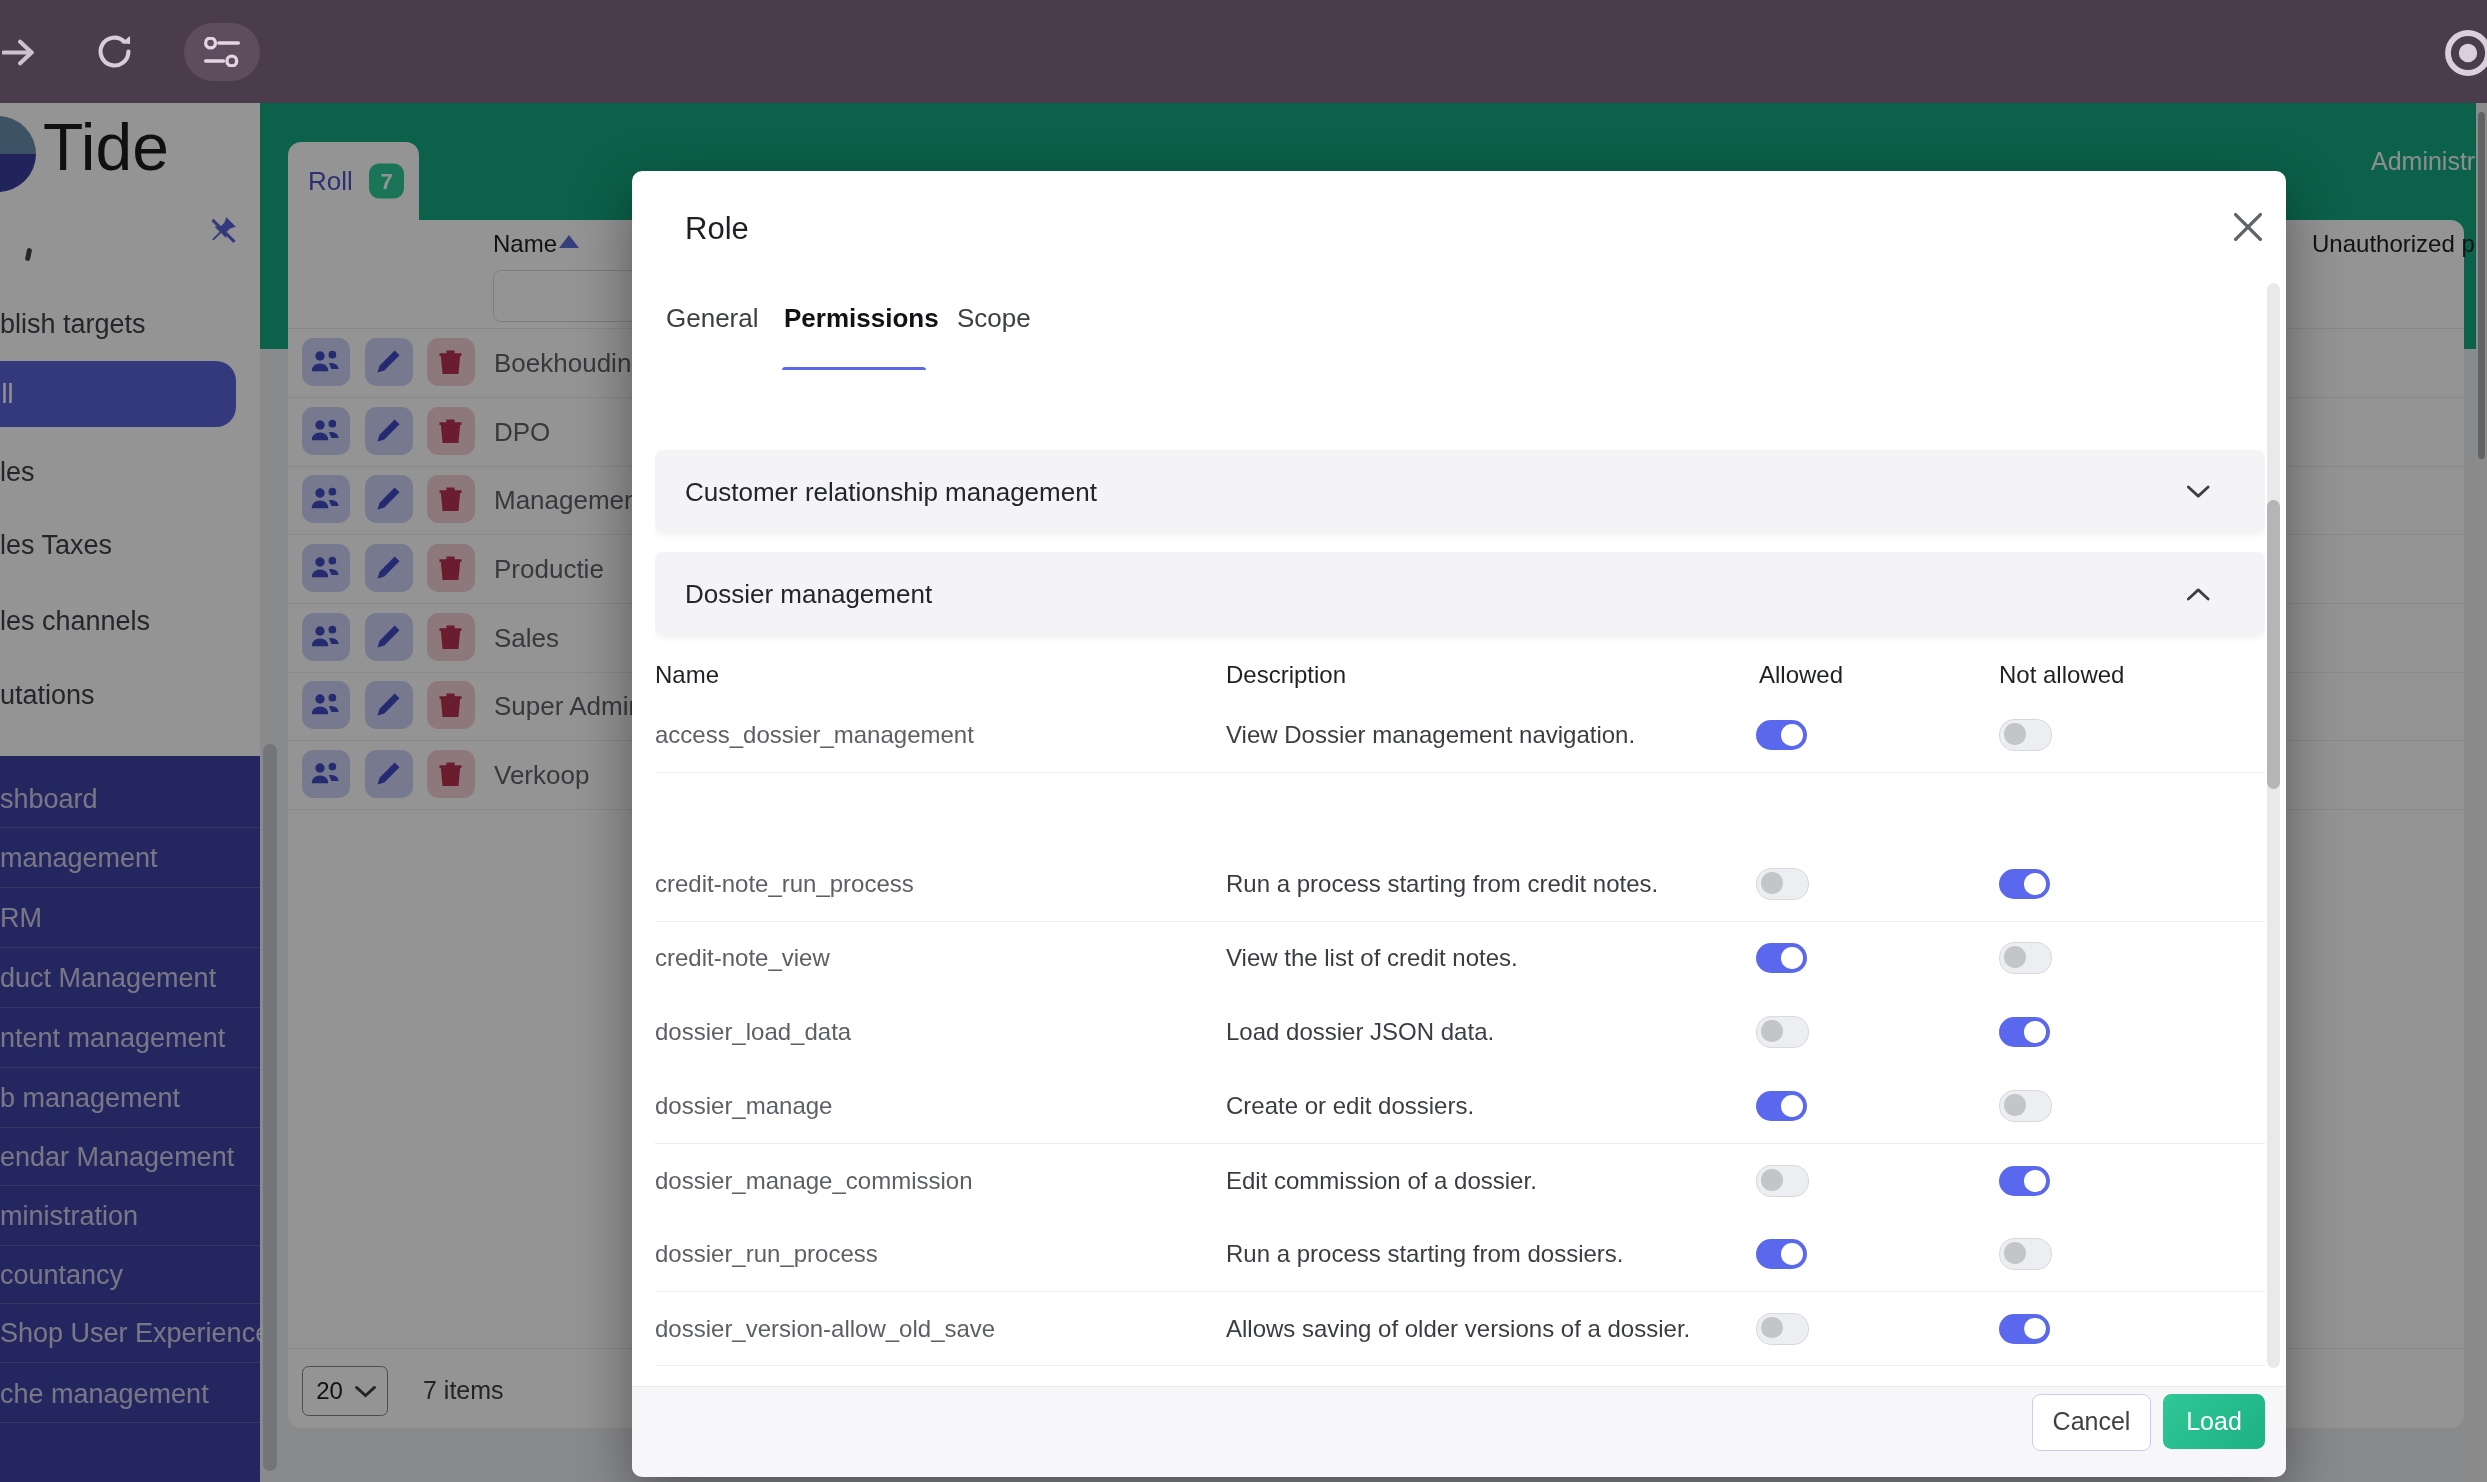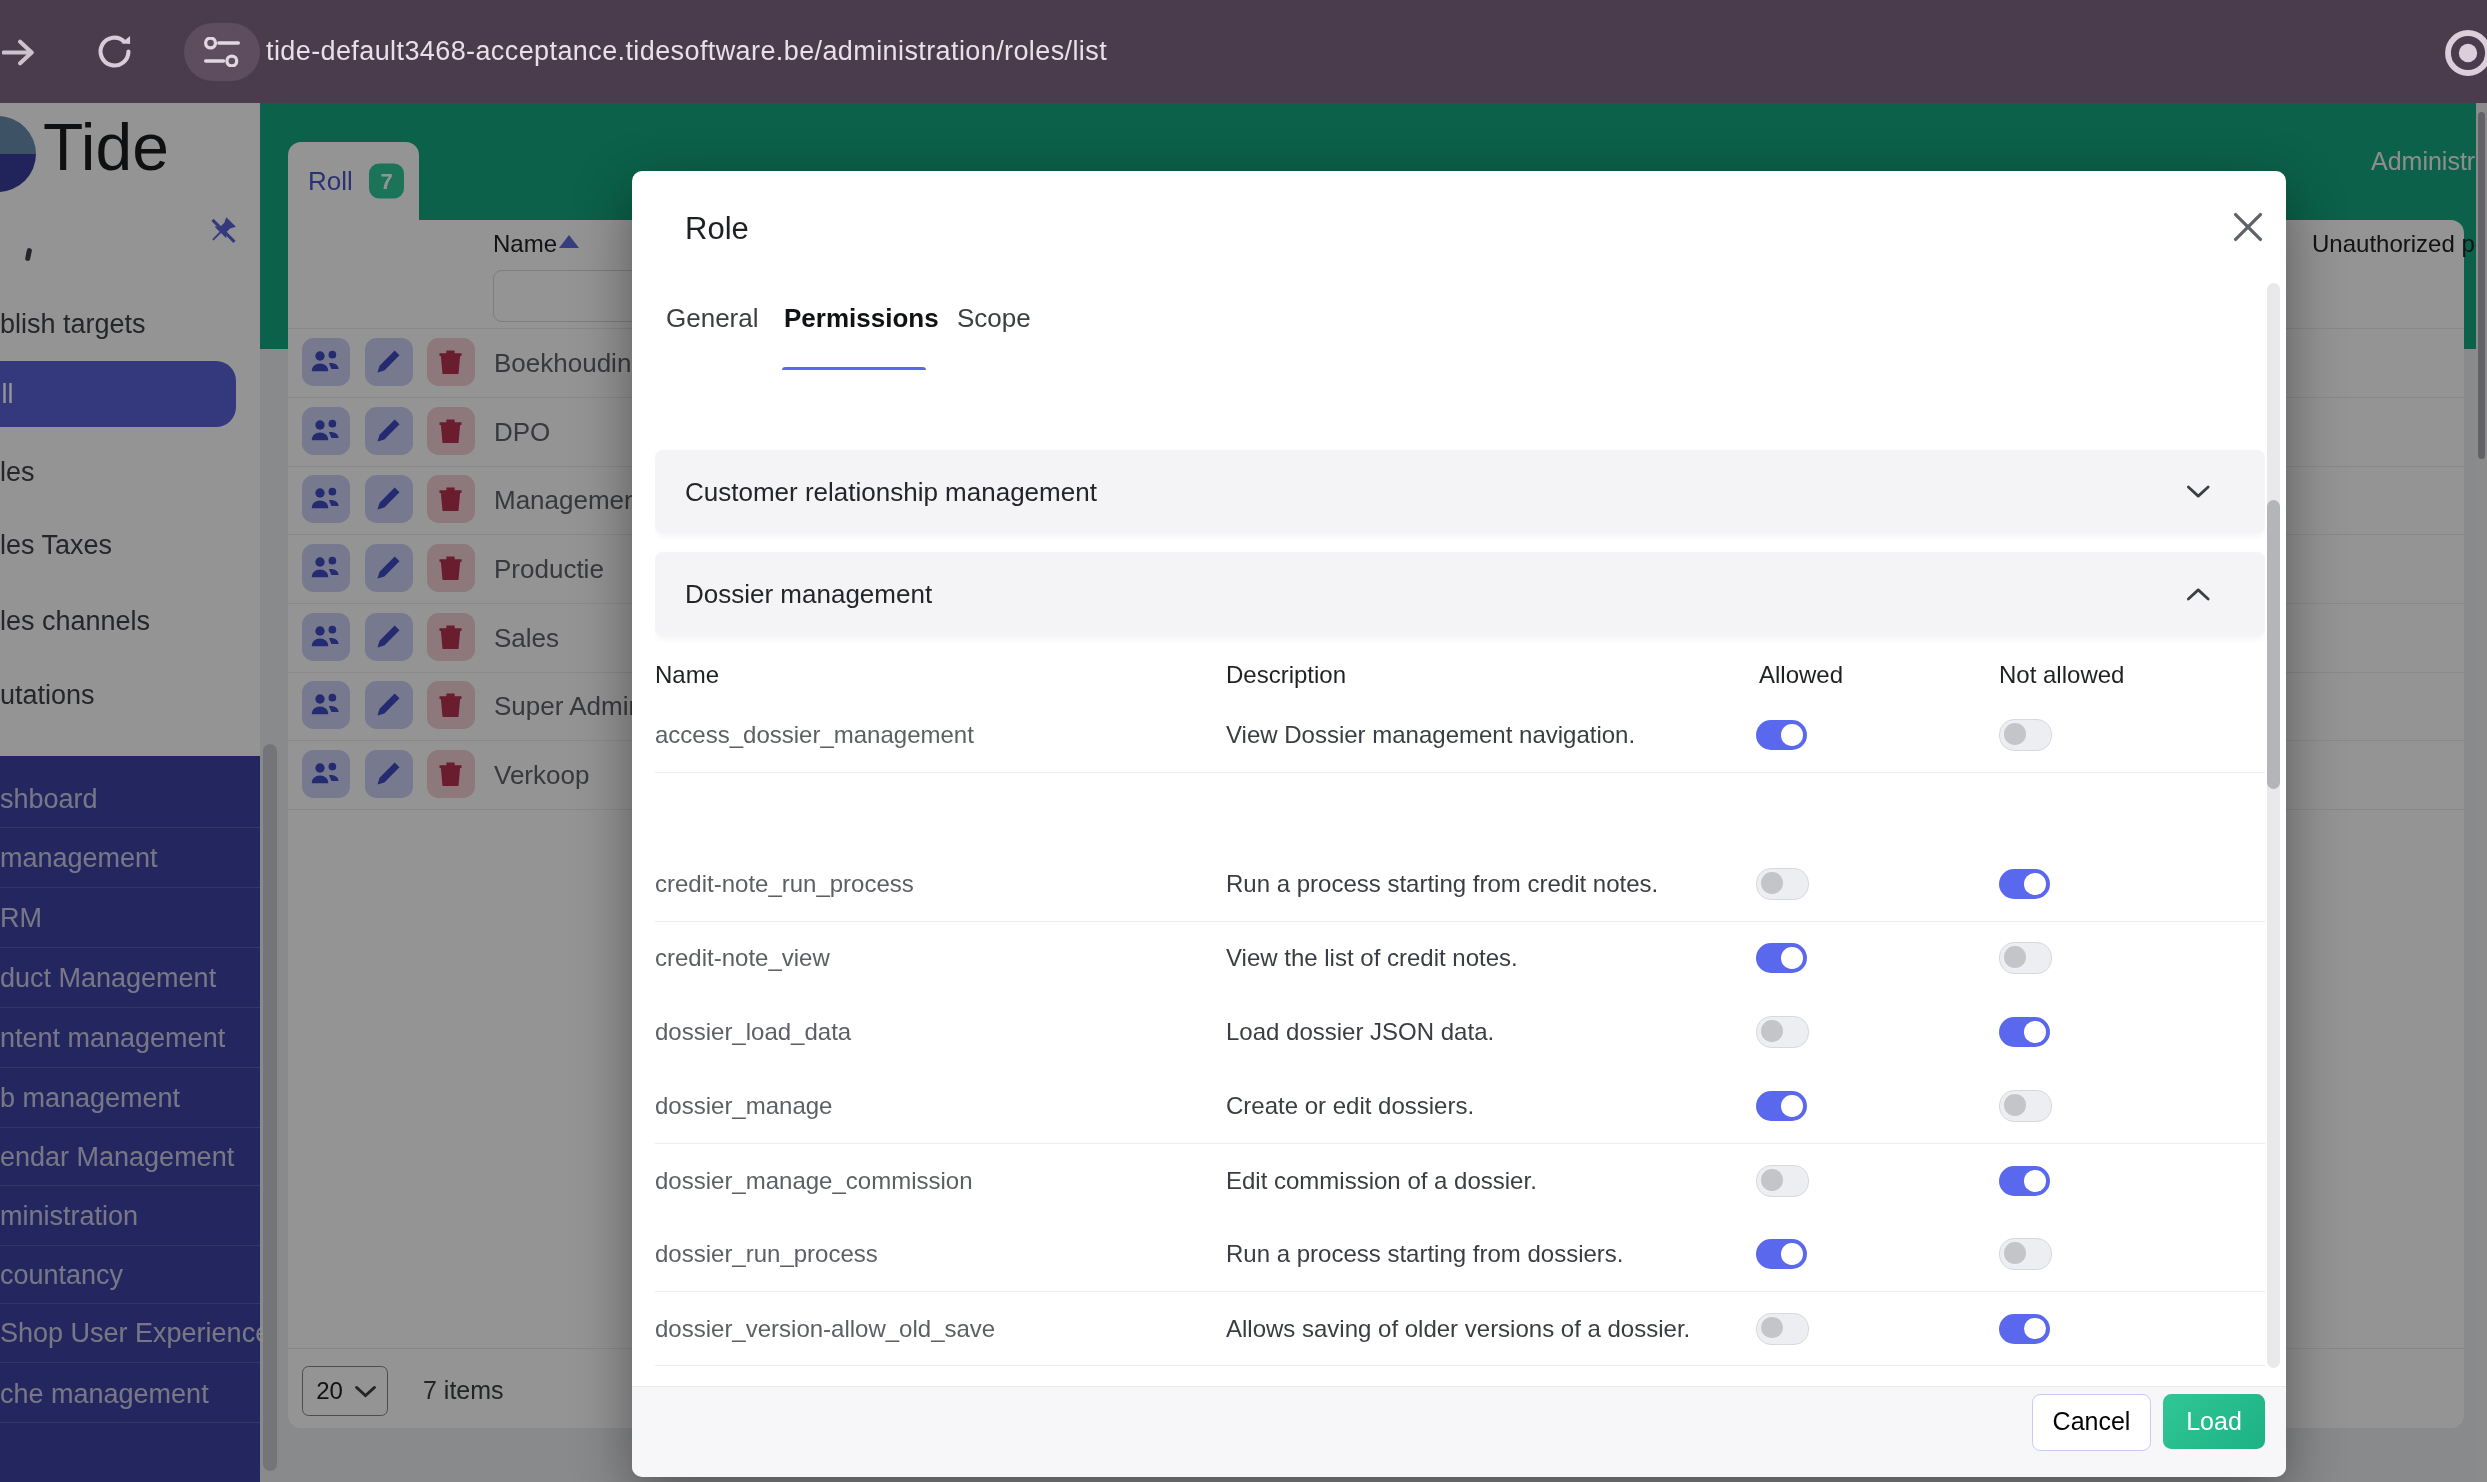--- a/index.html
+++ b/index.html
@@ -77,21 +77,21 @@
   .toggle .knob{position:absolute;width:21.5px;height:21.5px;border-radius:50%;}
   .toggle.on{background:#5a68ee;}
   .toggle.on .knob{right:4.1px;top:4.1px;background:#fff;}
   .toggle.off{background:#edeef1;border:0.8px solid #d8d9dd;}
   .toggle.off .knob{left:4.1px;top:3.3px;background:#c3c5c9;}
   .m-scroll-track{position:absolute;left:1635px;top:112px;width:13.2px;height:1085px;background:#e9e9ec;border-radius:6.6px;}
   .m-scroll-thumb{position:absolute;left:1635px;top:329px;width:13.2px;height:289px;background:#b4b5b9;border-radius:6.6px;}
   .modal-footer{position:absolute;left:0;top:1215px;width:1654px;height:90px;background:#f7f7f9;
                 border-top:0.8px solid #e9e9ec;border-radius:0 0 10px 10px;}
   .btn-cancel{position:absolute;left:1400px;top:6.6px;width:117px;height:55px;background:#fff;border:1.7px solid #c7cbf2;
-              border-radius:8.3px;font-size:25px;color:#000000;text-align:center;line-height:52px;cursor:pointer;}
+              border-radius:8.3px;font-size:25px;color:#404040;text-align:center;line-height:52px;cursor:pointer;}
   .btn-save{position:absolute;left:1531px;top:6.6px;width:102px;height:55px;border-radius:8.3px;
             background:linear-gradient(135deg,#30c795,#1db183);font-size:25px;color:#fff;text-align:center;line-height:55px;cursor:pointer;}
 </style>
 </head>
 <body>
 
 <div id="screen">
 
   <div class="browser-bar">
     <svg class="abs" style="left:1.7px;top:35px" width="33" height="35" viewBox="0 0 40 42">
@@ -102,21 +102,20 @@
       <path d="M44 6 L44 16 L33 15 Z" fill="#d9cbd9"></path>
     </svg>
     <div class="site-pill">
       <svg class="abs" style="left:20px;top:14px" width="36" height="30" viewBox="0 0 44 36">
         <circle cx="8" cy="7" r="6" fill="none" stroke="#e3d6e3" stroke-width="4"></circle>
         <line x1="18" y1="7" x2="42" y2="7" stroke="#e3d6e3" stroke-width="4" stroke-linecap="round"></line>
         <line x1="2" y1="29" x2="24" y2="29" stroke="#e3d6e3" stroke-width="4" stroke-linecap="round"></line>
         <circle cx="34" cy="29" r="6" fill="none" stroke="#e3d6e3" stroke-width="4"></circle>
       </svg>
     </div>
-    <div class="url-text">tide-default3468-acceptance.tidesoftware.be/administration/roles/list</div>
     <svg class="abs" style="left:2443px;top:28px" width="50" height="50" viewBox="0 0 60 60">
       <circle cx="30" cy="30" r="24" fill="none" stroke="#dcceda" stroke-width="7"></circle>
       <circle cx="30" cy="30" r="11" fill="#dcceda"></circle>
     </svg>
   </div>
 
   <div class="page-green"></div>
   <div class="page-gray"></div>
   <div class="hdr-right-label">Administra</div>
 

